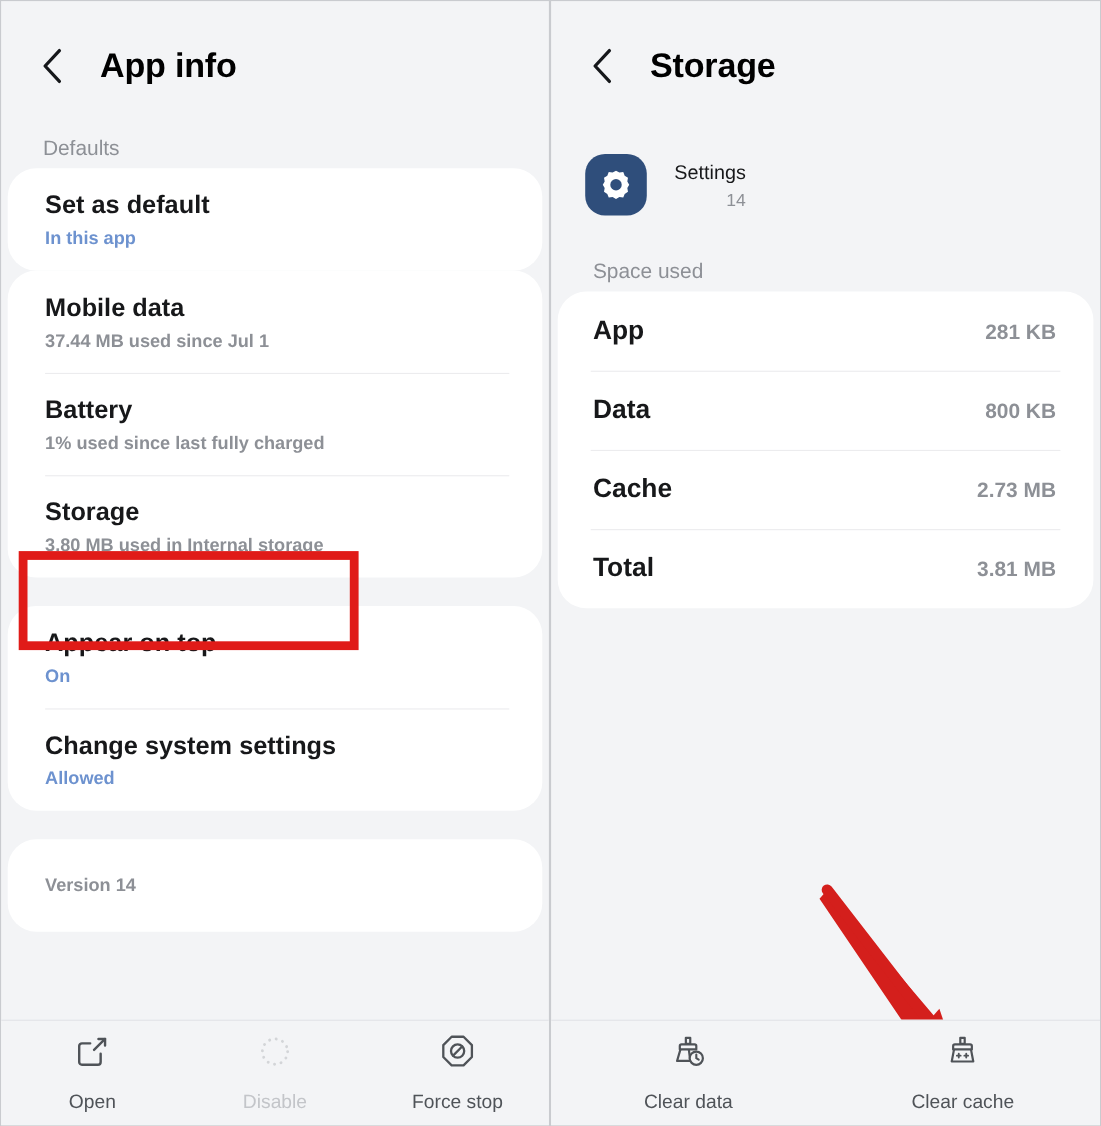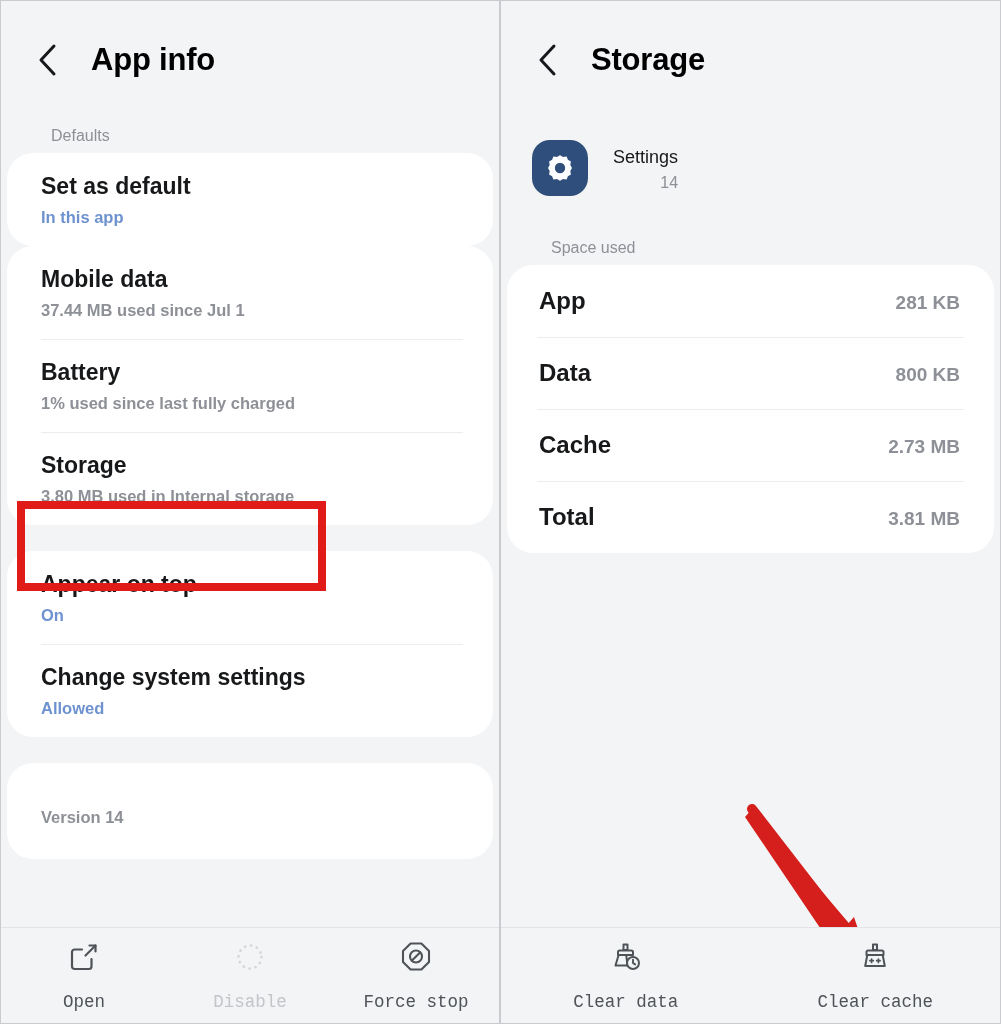--- a/index.html
+++ b/index.html
@@ -56,23 +56,23 @@
     font-size: 31px;
     font-weight: bold;
     color: #000000;
     letter-spacing: -0.2px;
     margin-left: 27px;
     white-space: nowrap;
   }
 
   
   .section-label {
-    font-size: 16px;
+    font-size: 19px;
     color: #8d9096;
-    padding: 0 0 0 50px;
+    padding: 0 0 0 38px;
     height: 34px;
     display: flex;
     align-items: center;
   }
 
   
   .card {
     background: #ffffff;
     border-radius: 26px;
     margin: 0 6px;
@@ -188,21 +188,20 @@
   .bottombar.two .bbtn { width: 50%; }
   .bottombar.three .bbtn { width: 33.333%; }
   .bbtn {
     display: flex;
     flex-direction: column;
     align-items: center;
     justify-content: flex-start;
     gap: 13px;
     cursor: pointer;
     user-select: none;
-    font-family: Liberation Mono, monospace;
   }
   .bbtn-label {
     font-size: 17.5px;
     color: #4f5358;
   }
   .bbtn.disabled .bbtn-label { color: #c3c5c9; }
 
   
   .anno-box {
     position: absolute;
@@ -263,21 +262,21 @@
       </div>
       <div class="row">
         <div class="row-title">Change system settings</div>
         <div class="row-sub link">Allowed</div>
       </div>
     </div>
 
     <div class="spacer-26"></div>
     <div class="card">
       <div class="row row-flat">
-        <div class="row-sub" style="margin-top:12px;">Version 14</div>
+        <div class="row-sub" style="margin-top:0;">Version 14</div>
       </div>
     </div>
 
     <div class="anno-box" style="left:16px; top:500px; width:309px; height:90px;"></div>
 
     <div class="bottombar three">
       <div class="bbtn">
         <span>
           <svg width="34" height="34" viewBox="0 0 34 34" fill="none">
             <path d="M22.5 5.5 H28.5 V11.5" stroke="#4f5358" stroke-width="2.2" stroke-linecap="round" stroke-linejoin="round"></path>

